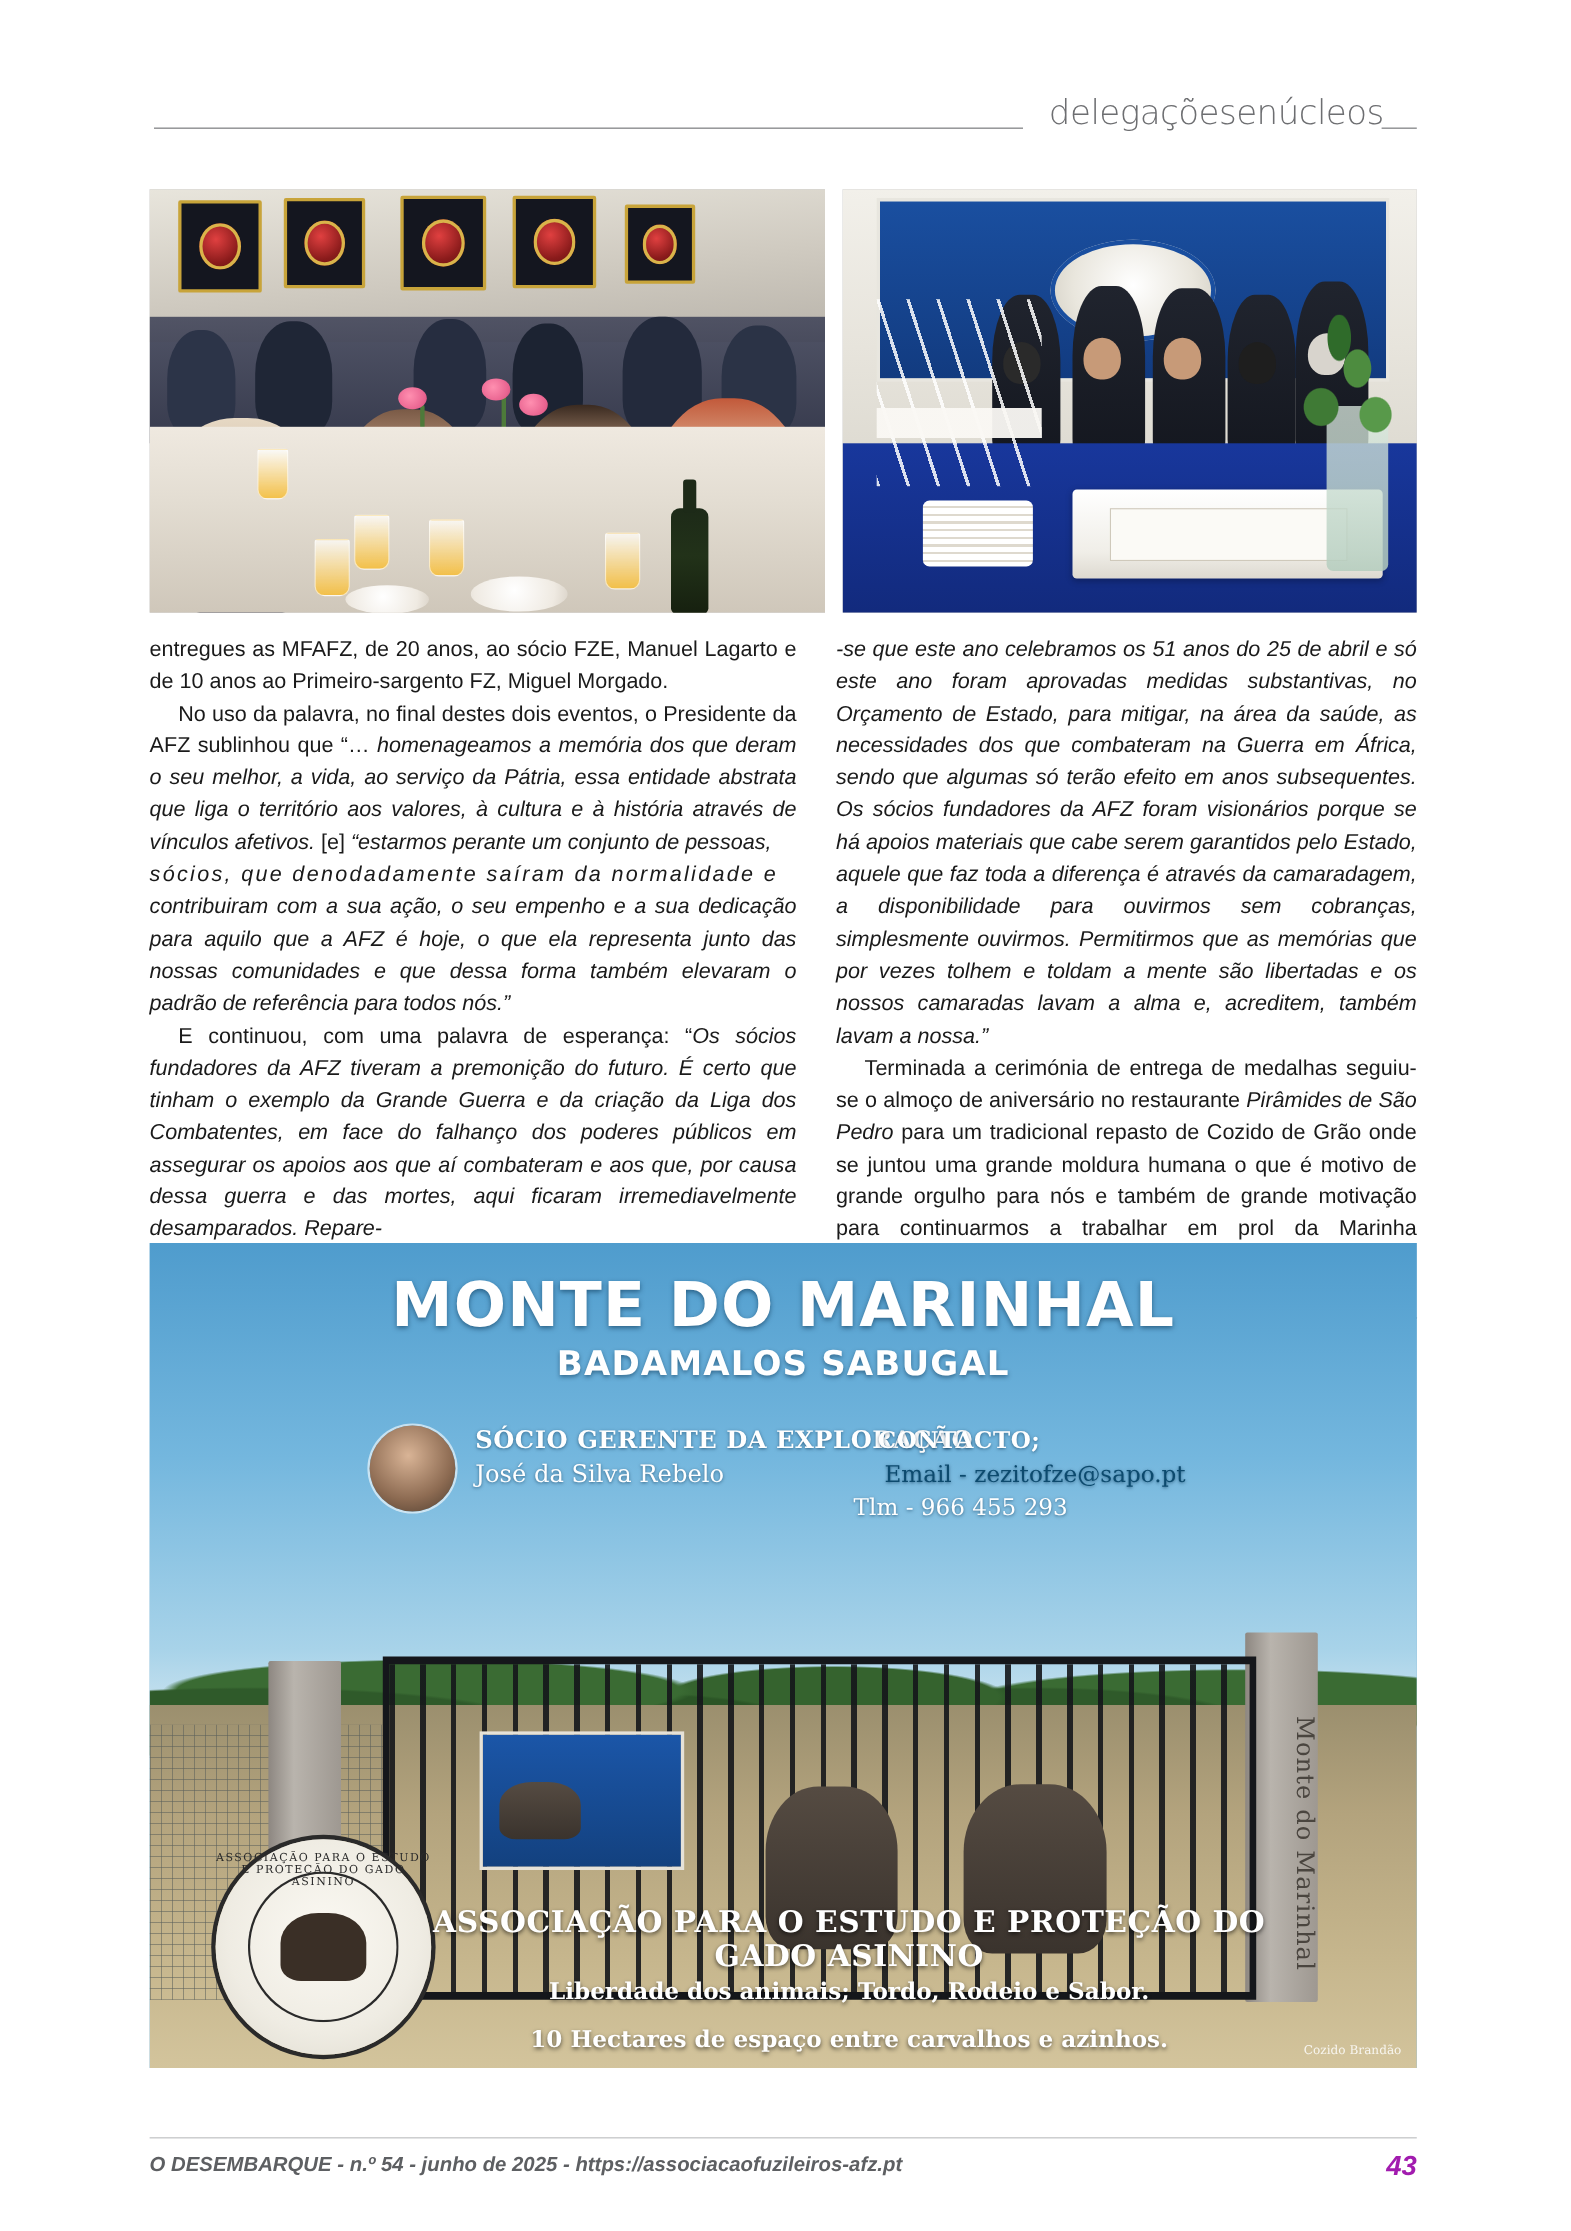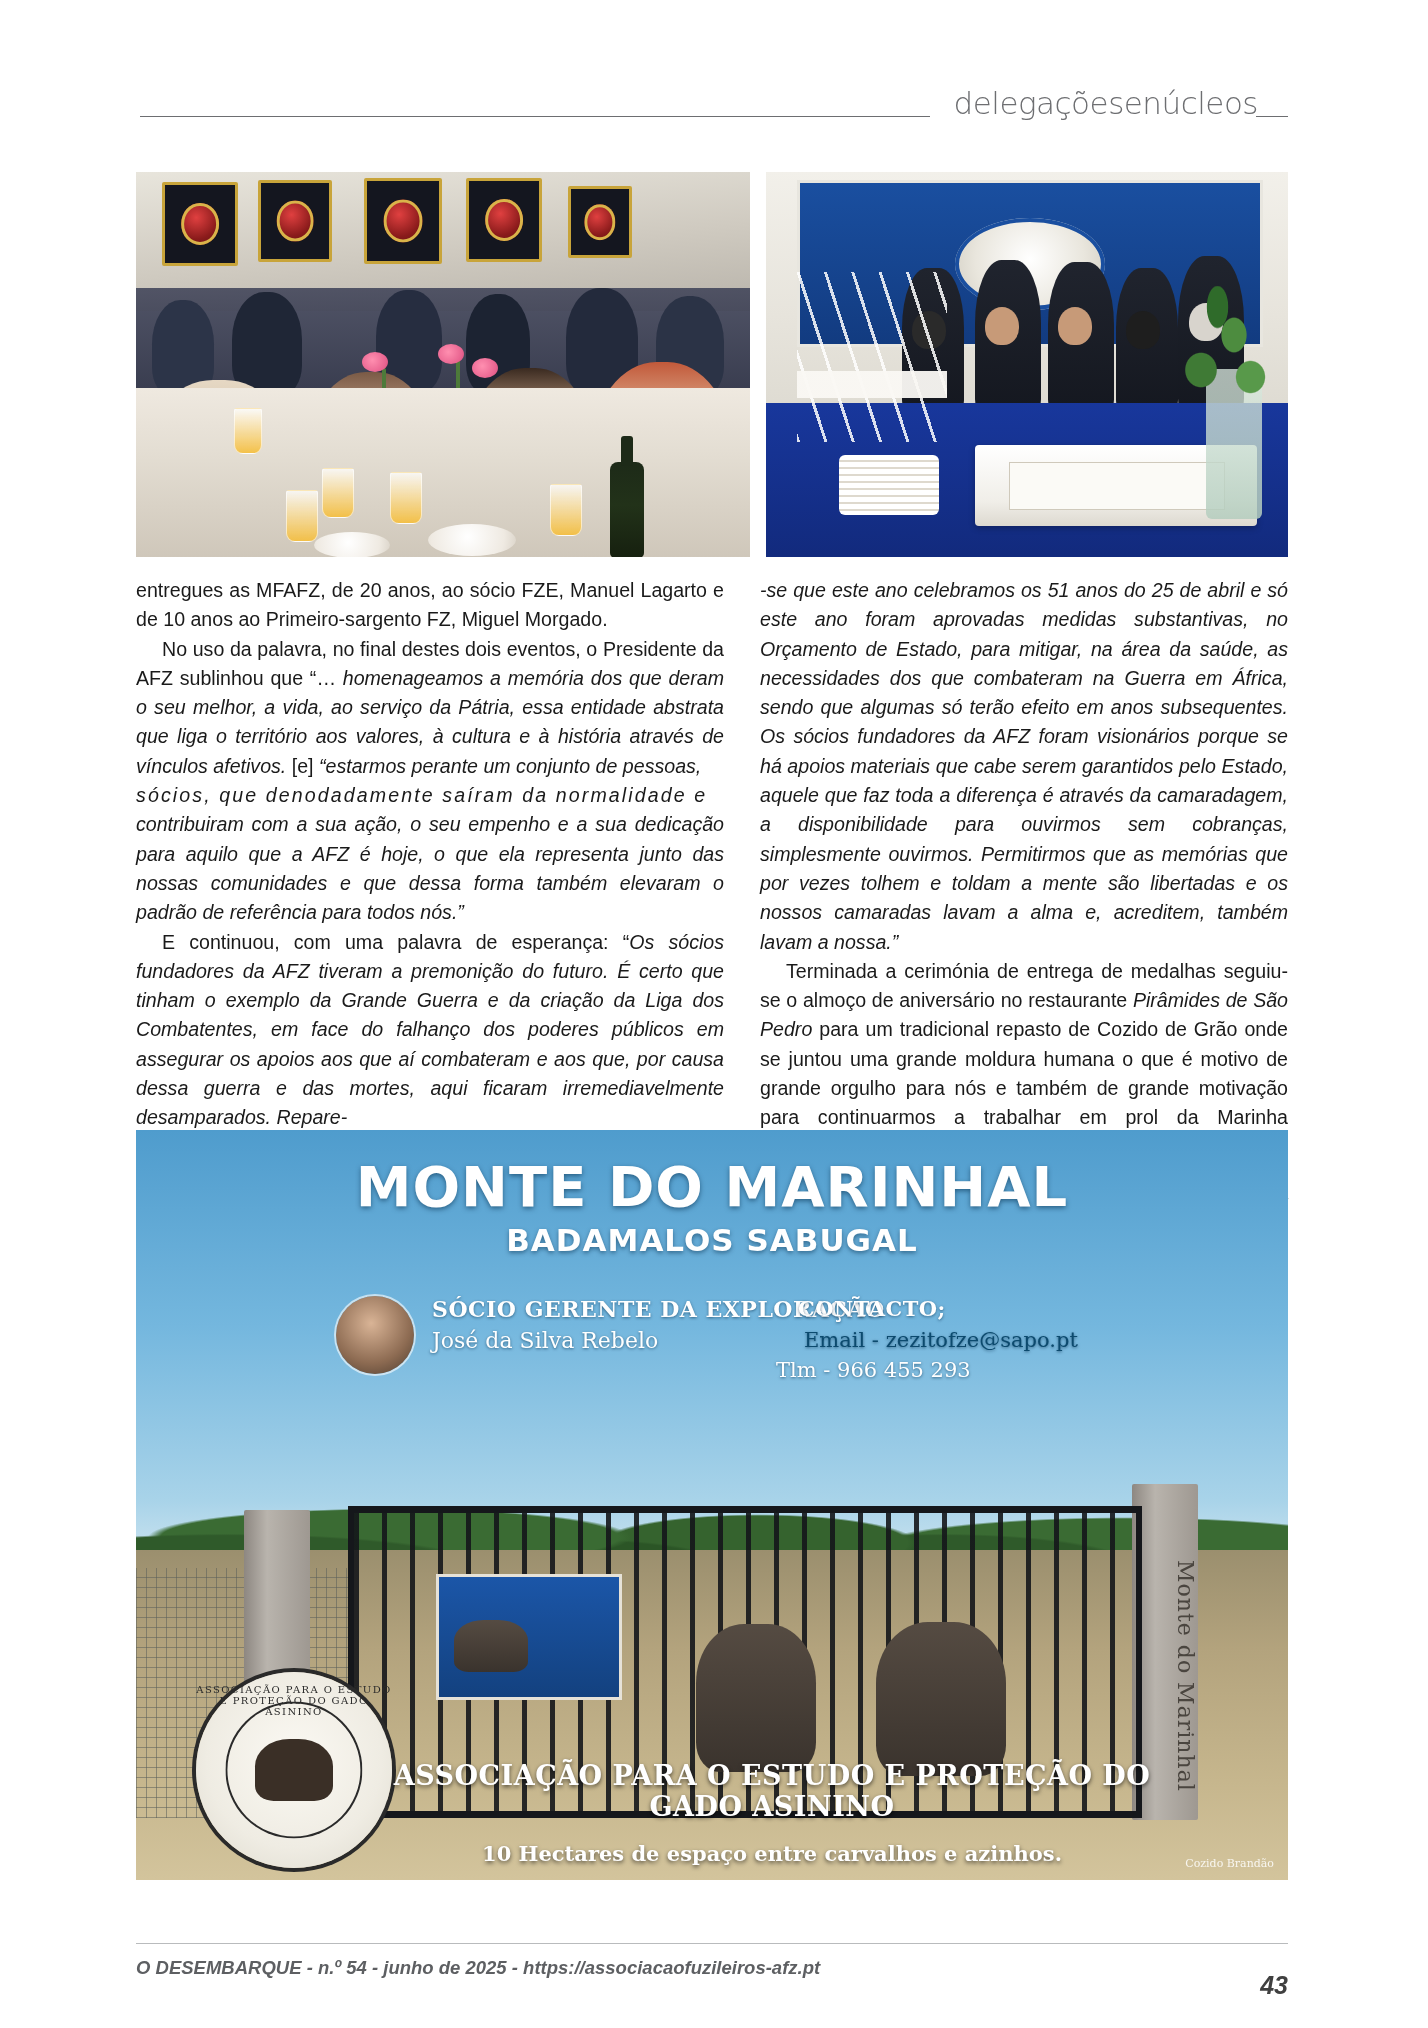--- a/index.html
+++ b/index.html
@@ -503,25 +503,25 @@
     left: 0; right: 0;
     top: 14px;
     font-size: 18.5px;
     font-style: italic;
     color: #5d5f62;
     font-weight: bold;
   }
   .footer-page {
     position: absolute;
     right: 0;
-    top: 28px;
+    top: 12px;
     font-size: 25px;
     font-weight: bold;
     font-style: italic;
-    color: #404040;
+    color: #a21caf;
   }
 </style>
 </head>
 <body>
 
 <div class="page">
 
   <div class="header">
     <div class="header-rule"></div>
     <div class="header-title">delegaçõesenúcleos</div>
@@ -645,20 +645,21 @@
     <div class="ad-donkey" style="left:740px; bottom:104px; width:130px; height:154px;"></div>
 
     <div class="ad-badge">
       <div class="ad-badge-ring-text">ASSOCIAÇÃO PARA O ESTUDO E PROTEÇÃO DO GADO ASININO</div>
       <div class="ad-badge-inner"></div>
       <div class="ad-badge-donkey"></div>
     </div>
 
     <div class="ad-bottom-strip">
       <div class="ad-line1">ASSOCIAÇÃO PARA O ESTUDO E PROTEÇÃO DO GADO ASININO</div>
+      <div class="ad-line2">Liberdade dos animais; Tordo, Rodeio e Sabor.</div>
       <div class="ad-line3">10 Hectares de espaço entre carvalhos e azinhos.</div>
     </div>
 
     <div class="ad-credit">Cozido Brandão</div>
   </div>
 
   <div class="footer">
     <div class="footer-rule"></div>
     <div class="footer-text">O DESEMBARQUE - n.º 54 - junho de 2025 - https://associacaofuzileiros-afz.pt</div>
     <div class="footer-page">43</div>

